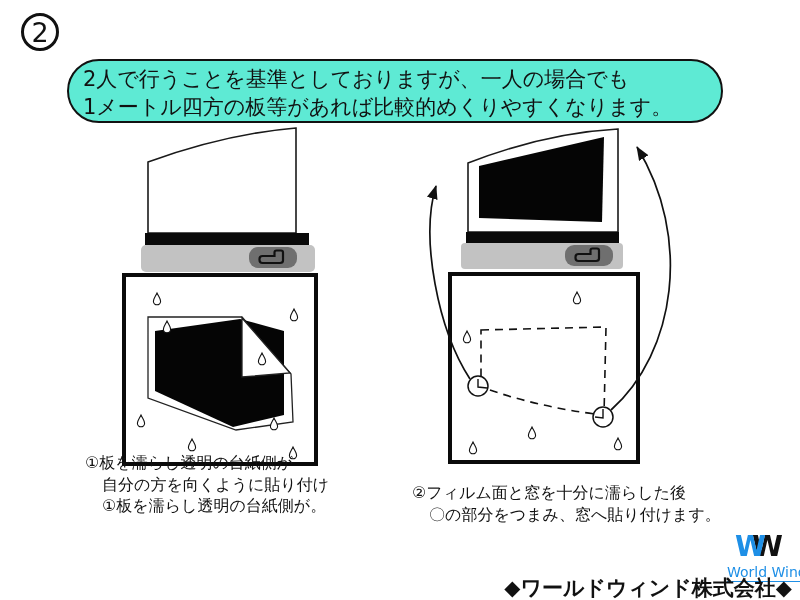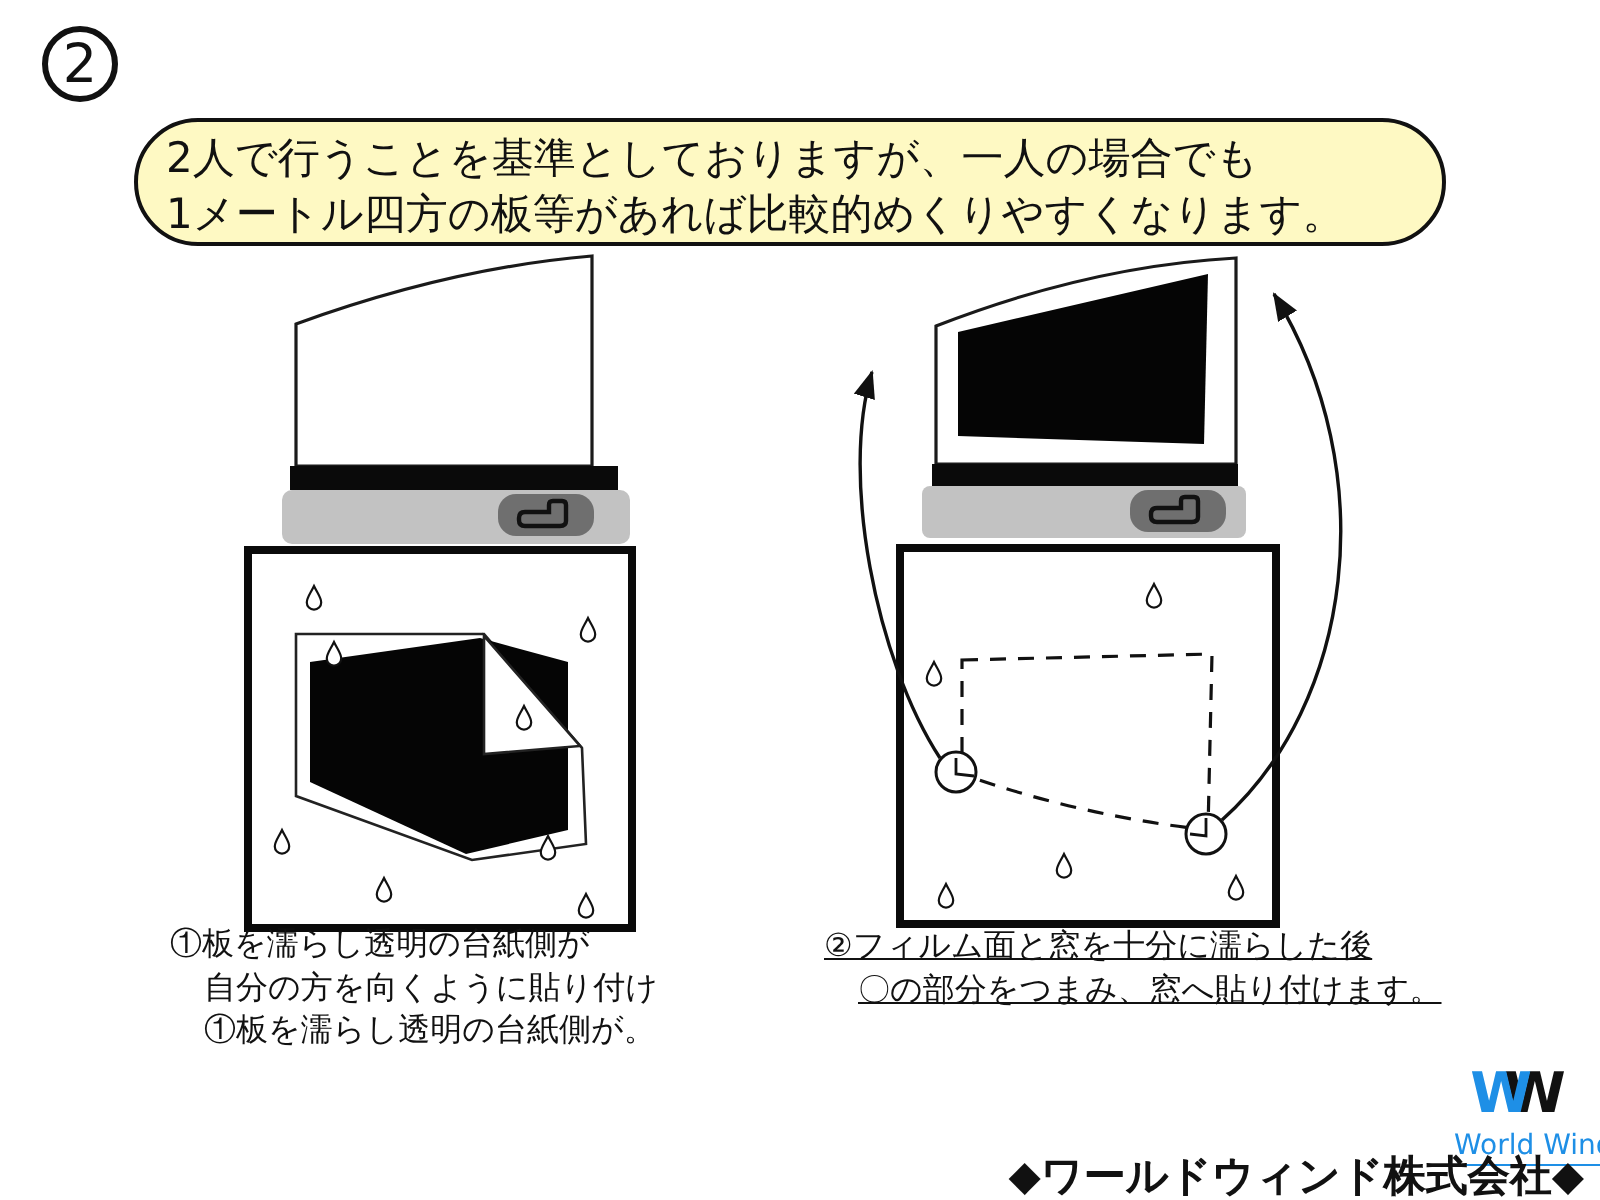--- a/index.html
+++ b/index.html
@@ -21,26 +21,26 @@
     font-size: 27px; line-height: 1;
   }
 
   .bubble {
     position: absolute; left: 67px; top: 59px;
     width: 656px; height: 64px;
     border: 2px solid #111; border-radius: 32px;
     padding: 4px 10px 0 14px;
     font-size: 21px; line-height: 28px;
     white-space: nowrap;
-    background: #fef9c3;
+    background: #5eead4;
   }
 
   .caption { position: absolute; font-size: 16px; line-height: 21.5px; white-space: nowrap; }
-  .caption-left { left: 85px; top: 462px; font-family: Liberation Serif, serif; }
-  .caption-right { left: 412px; top: 462px; text-decoration: underline; }
+  .caption-left { left: 85px; top: 452px; }
+  .caption-right { left: 412px; top: 482px; }
   .caption .indent { padding-left: 17px; }
 
   .logo { position: absolute; left: 727px; top: 532px; width: 64px; text-align: center; }
   .logo-ws { position: relative; height: 30px; line-height: 30px; font-size: 28px; font-weight: bold; letter-spacing: 0; white-space: nowrap; }
   .logo-w1 { color: #1E8FE6; position: relative; z-index: 2; }
   .logo-w2 { color: #111; margin-left: -14px; position: relative; z-index: 1; }
   .logo-sub {
     display: inline-block; margin-top: 1px;
     font-size: 14px; color: #1E8FE6;
     border-bottom: 1.5px solid #1E8FE6; padding-bottom: 1px;

